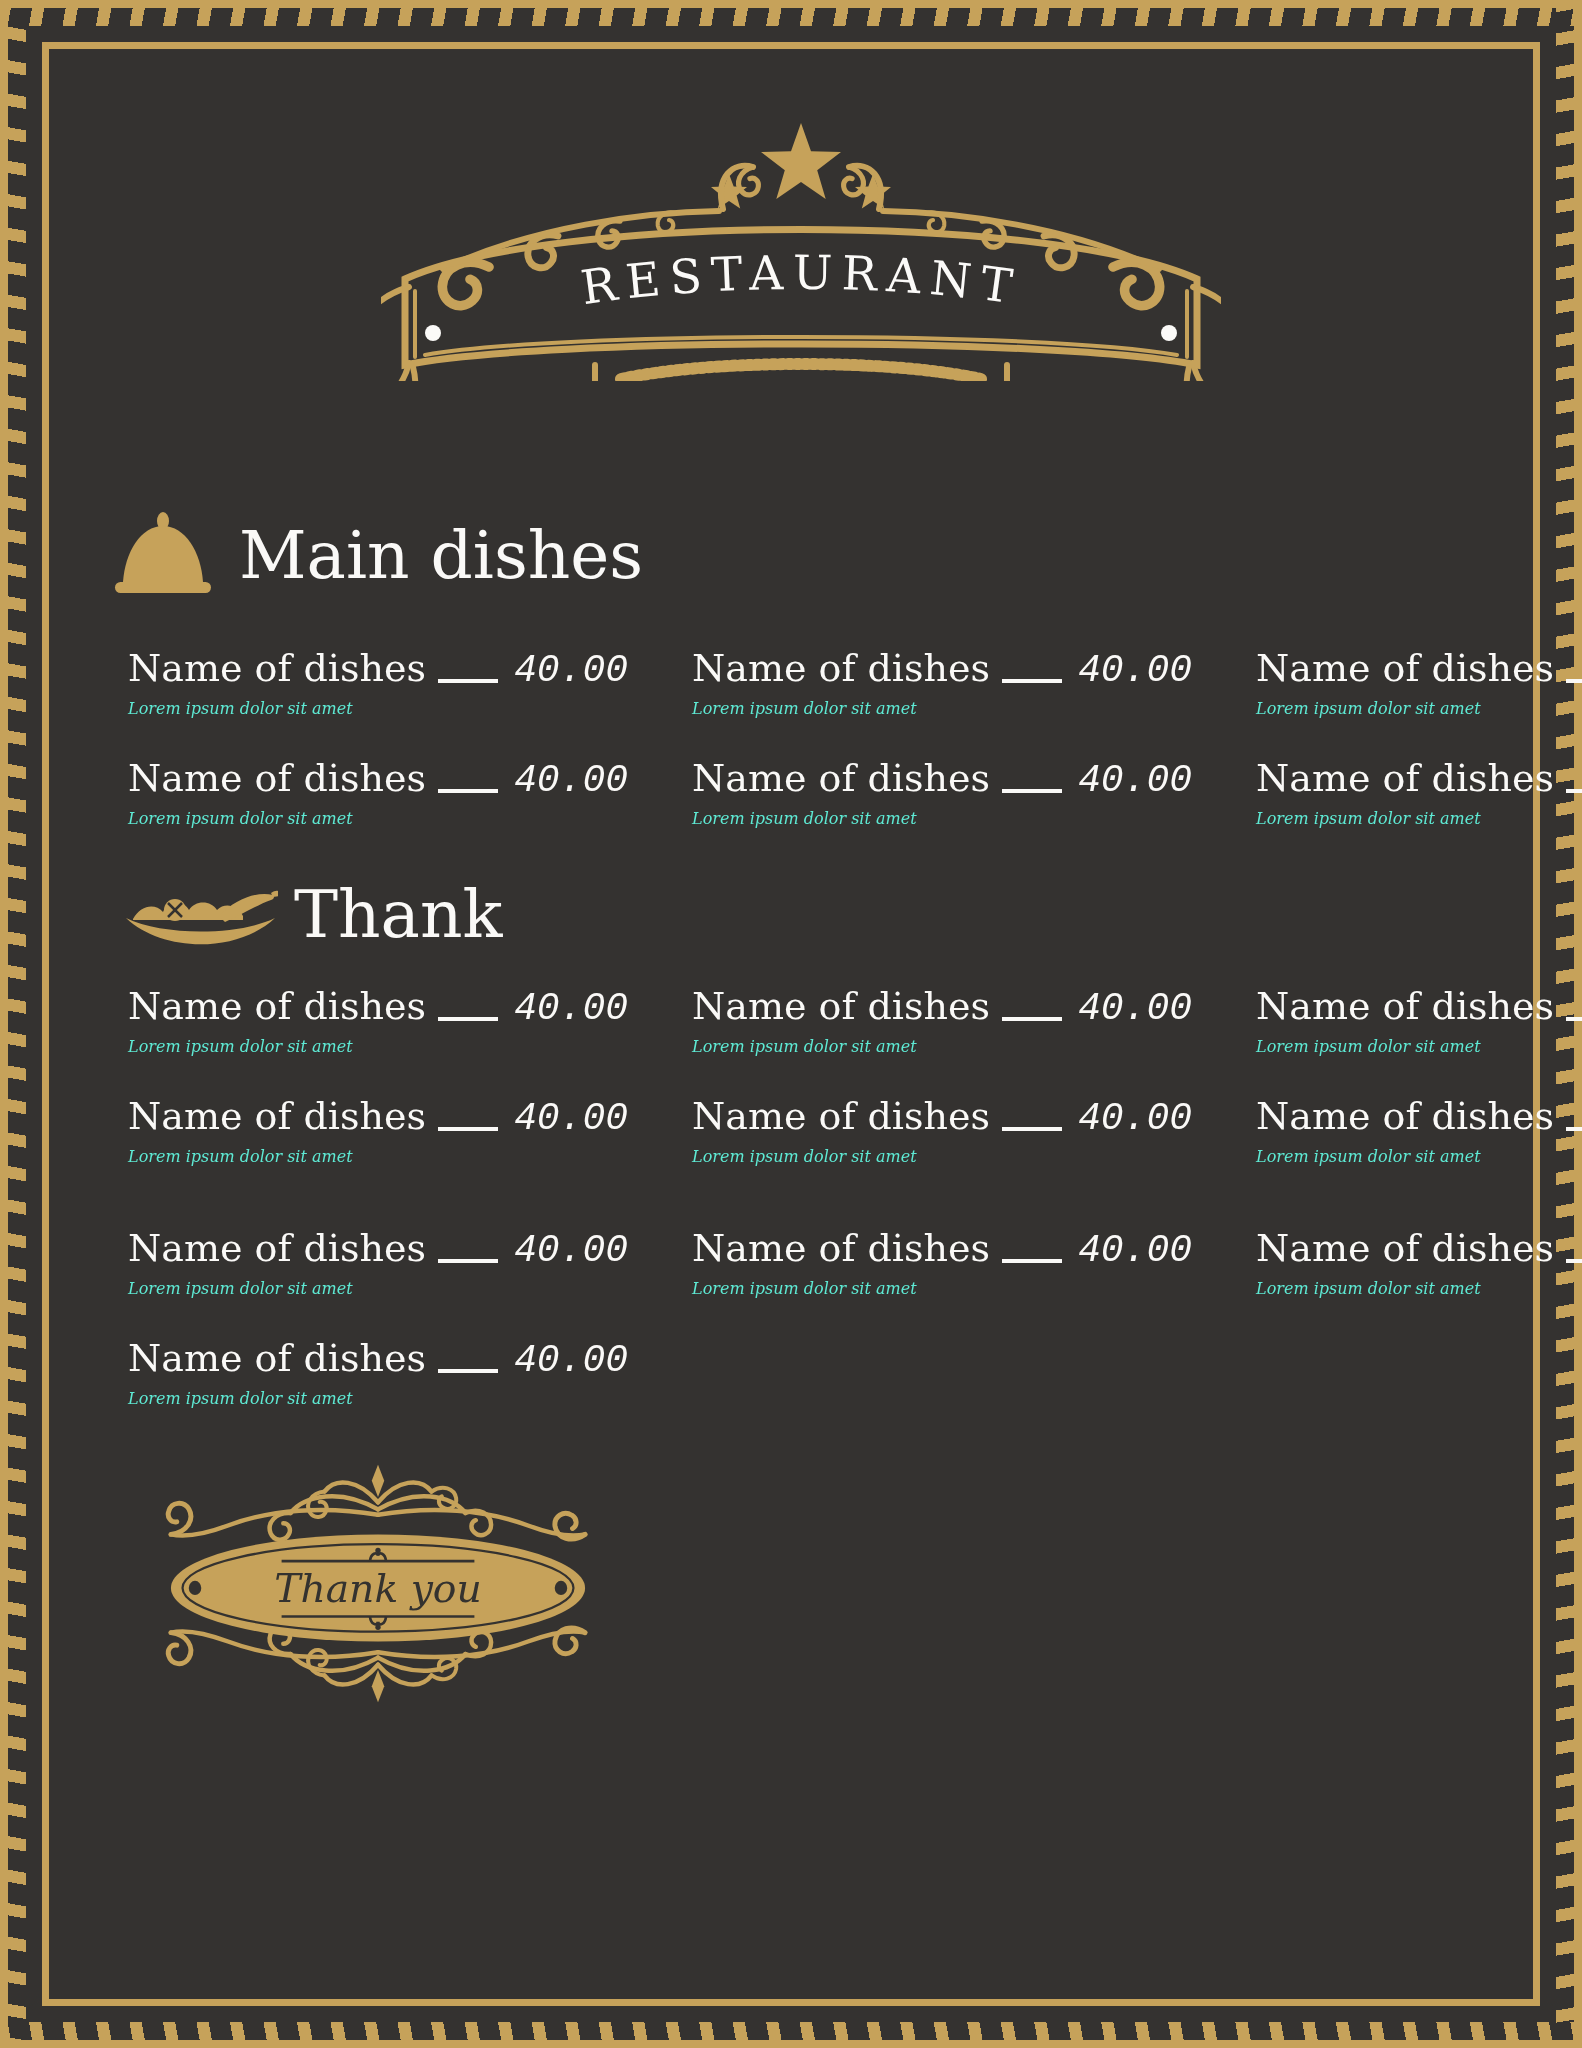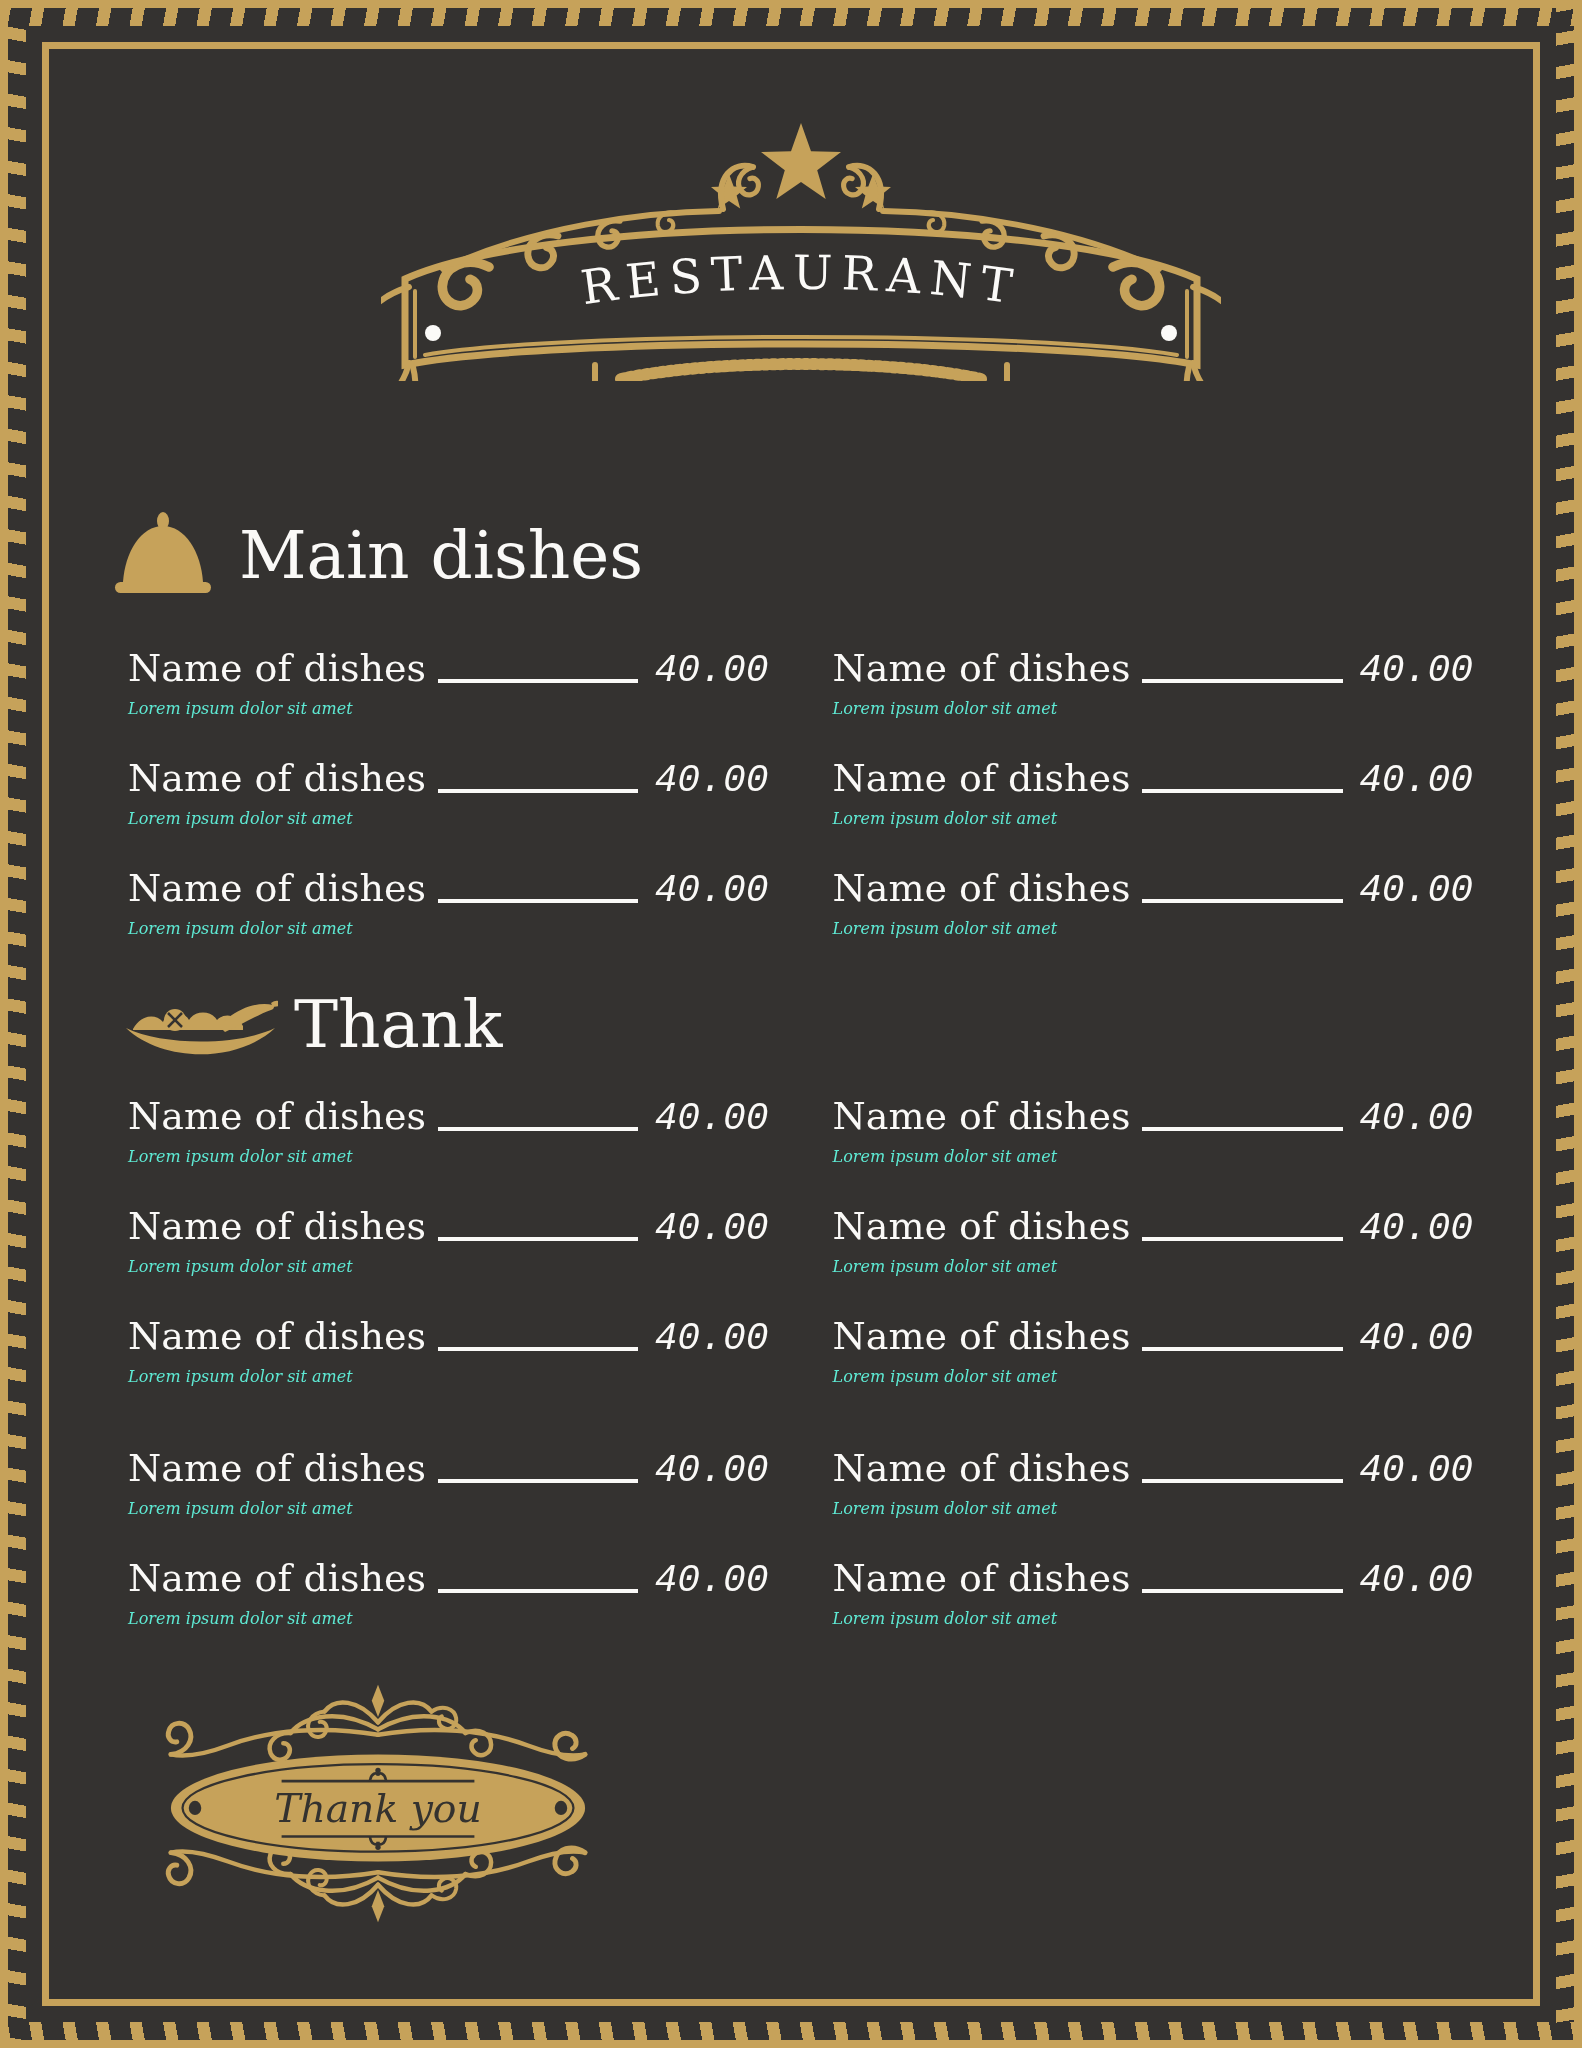--- a/index.html
+++ b/index.html
@@ -41,21 +41,21 @@
   }
   .sec-main .section-header{margin:130px 0 0 -15px;height:90px;}
   .sec-main .icon{width:100px;height:88px;margin-right:26px;}
   .sec-salads .section-header{margin:8px 0 0 -5px;height:80px;}
   .sec-salads .icon{width:155px;height:64px;margin-right:16px;margin-top:12px;}
   .sec-beverage .section-header{margin:4px 0 0 42px;height:84px;}
   .sec-beverage .icon{width:96px;height:104px;margin-right:30px;margin-top:14px;}
   .icon{flex:none;}
   .icon svg{display:block;width:100%;height:100%;}
 
-  .items{display:grid;grid-template-columns:1fr 1fr;column-gap:64px;}
+  .items{display:grid;grid-template-columns:1fr 1fr 1fr;column-gap:64px;}
   .sec-main .items{margin-top:46px;}
   .sec-salads .items{margin-top:30px;}
   .sec-beverage .items{margin-top:22px;}
   .item{height:110px;}
   .item-top{display:flex;align-items:baseline;white-space:nowrap;}
   .item-name{font-size:38px;line-height:1.15;color:#FAF9F7;}
   .leader{flex:1;align-self:flex-end;border-bottom:4px solid #FAF9F7;margin:0 16px 9px 12px;min-width:60px;}
   .item-price{font-size:38px;font-style:italic;color:#FAF9F7;font-family:Liberation Mono, monospace;}
   .item-desc{margin-top:7px;font-size:16px;font-style:italic;color:#5eead4;}
 

